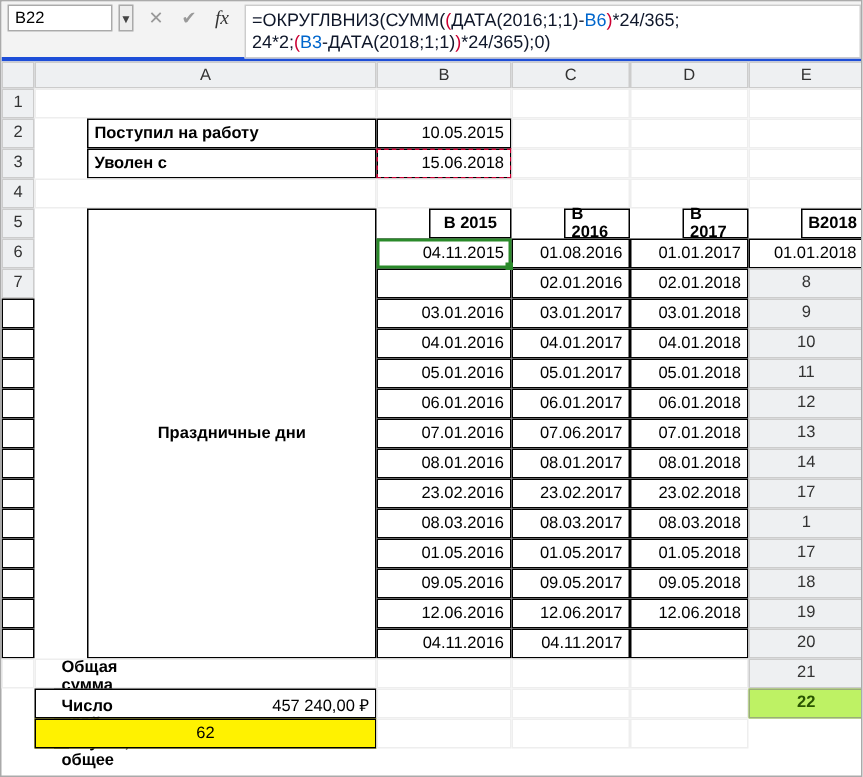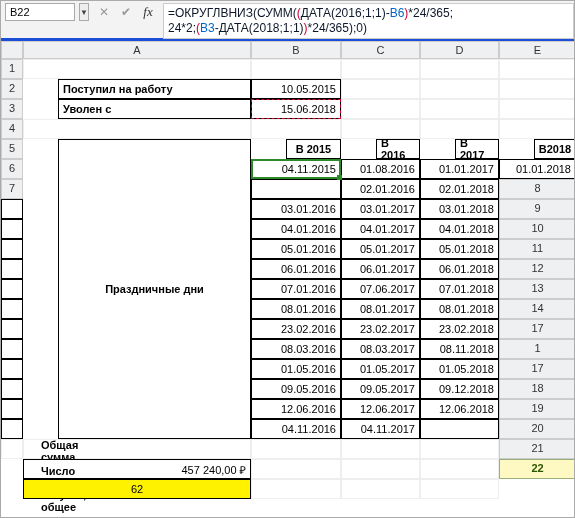--- a/index.html
+++ b/index.html
@@ -58,21 +58,21 @@
   .sheet { display: grid; grid-template-columns: 22px 228px 90px 79px 79px 77px; }
   .hdr, .rh {
     background: #eef0f2;
     border: 1px solid #ccc;
     text-align: center;
     padding: 2px 0;
     color: #333;
     font-size: 11px;
   }
   .corner { background:#eef0f2; border:1px solid #ccc; }
-  .rh.sel { background: #fef9c3; border-color:#9aae78; color:#2a5500; font-weight: bold;}
+  .rh.sel { background: #bef264; border-color:#9aae78; color:#2a5500; font-weight: bold;}
   .cell {
     border: 1px solid #eee;
     padding: 2px 4px;
     height: 20px;
     display: flex;
     align-items: center;
     background:#fff;
   }
   .cell.right { justify-content: flex-end; }
   .cell.center { justify-content: center; }
@@ -219,33 +219,33 @@
   <div class="rh">14</div>
   <div class="cell right bt bb bl br"></div>
   <div class="cell right bt bb bl br">23.02.2016</div>
   <div class="cell right bt bb bl br">23.02.2017</div>
   <div class="cell right bt bb bl br">23.02.2018</div>
 
   <div class="rh">17</div>
   <div class="cell right bt bb bl br"></div>
   <div class="cell right bt bb bl br">08.03.2016</div>
   <div class="cell right bt bb bl br">08.03.2017</div>
-  <div class="cell right bt bb bl br">08.11.2018</div>
+  <div class="cell right bt bb bl br">08.03.2018</div>
 
   <div class="rh">1</div>
   <div class="cell right bt bb bl br"></div>
   <div class="cell right bt bb bl br">01.05.2016</div>
   <div class="cell right bt bb bl br">01.05.2017</div>
   <div class="cell right bt bb bl br">01.05.2018</div>
 
   <div class="rh">17</div>
   <div class="cell right bt bb bl br"></div>
   <div class="cell right bt bb bl br">09.05.2016</div>
   <div class="cell right bt bb bl br">09.05.2017</div>
-  <div class="cell right bt bb bl br">09.12.2018</div>
+  <div class="cell right bt bb bl br">09.05.2018</div>
 
   <div class="rh">18</div>
   <div class="cell right bt bb bl br"></div>
   <div class="cell right bt bb bl br">12.06.2016</div>
   <div class="cell right bt bb bl br">12.06.2017</div>
   <div class="cell right bt bb bl br">12.06.2018</div>
 
   <div class="rh">19</div>
   <div class="cell right bt bb bl br"></div>
   <div class="cell right bt bb bl br">04.11.2016</div>

